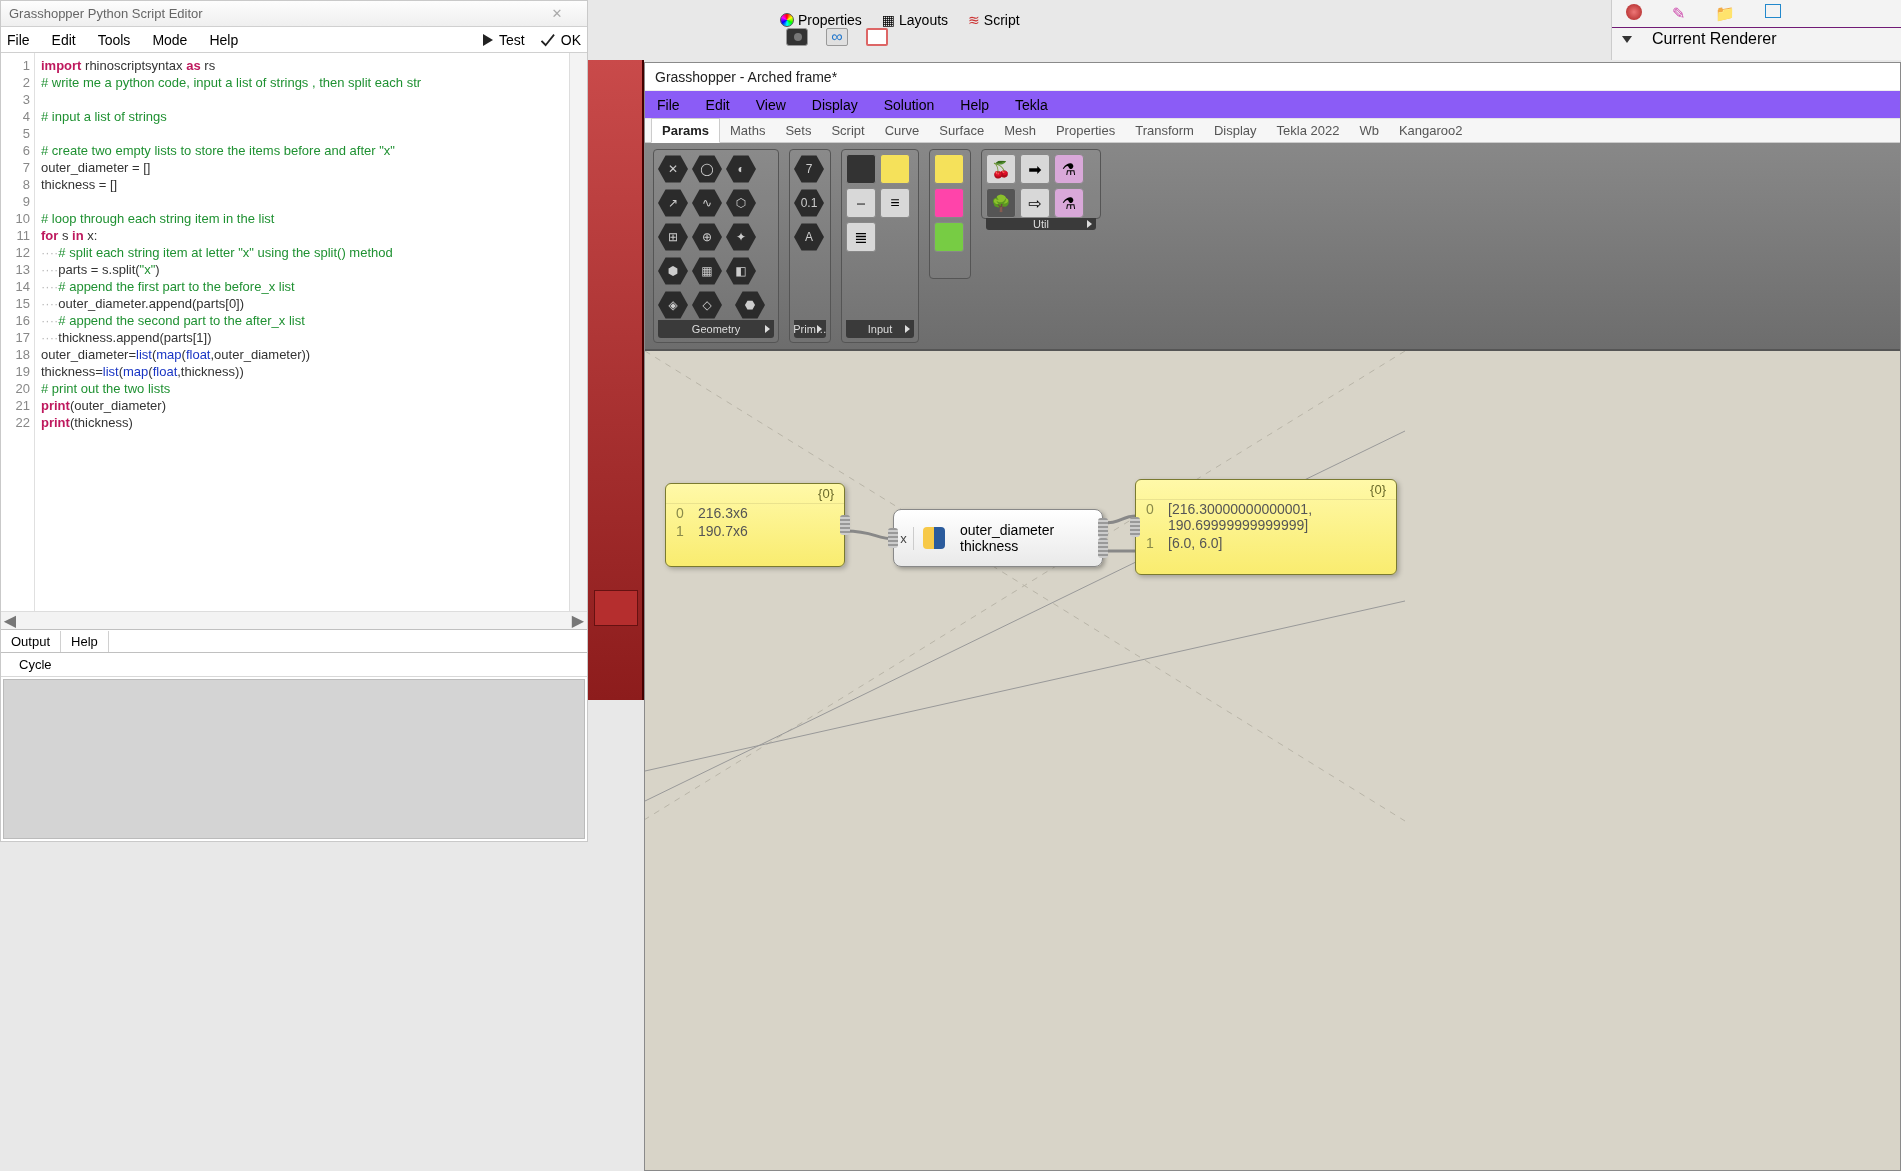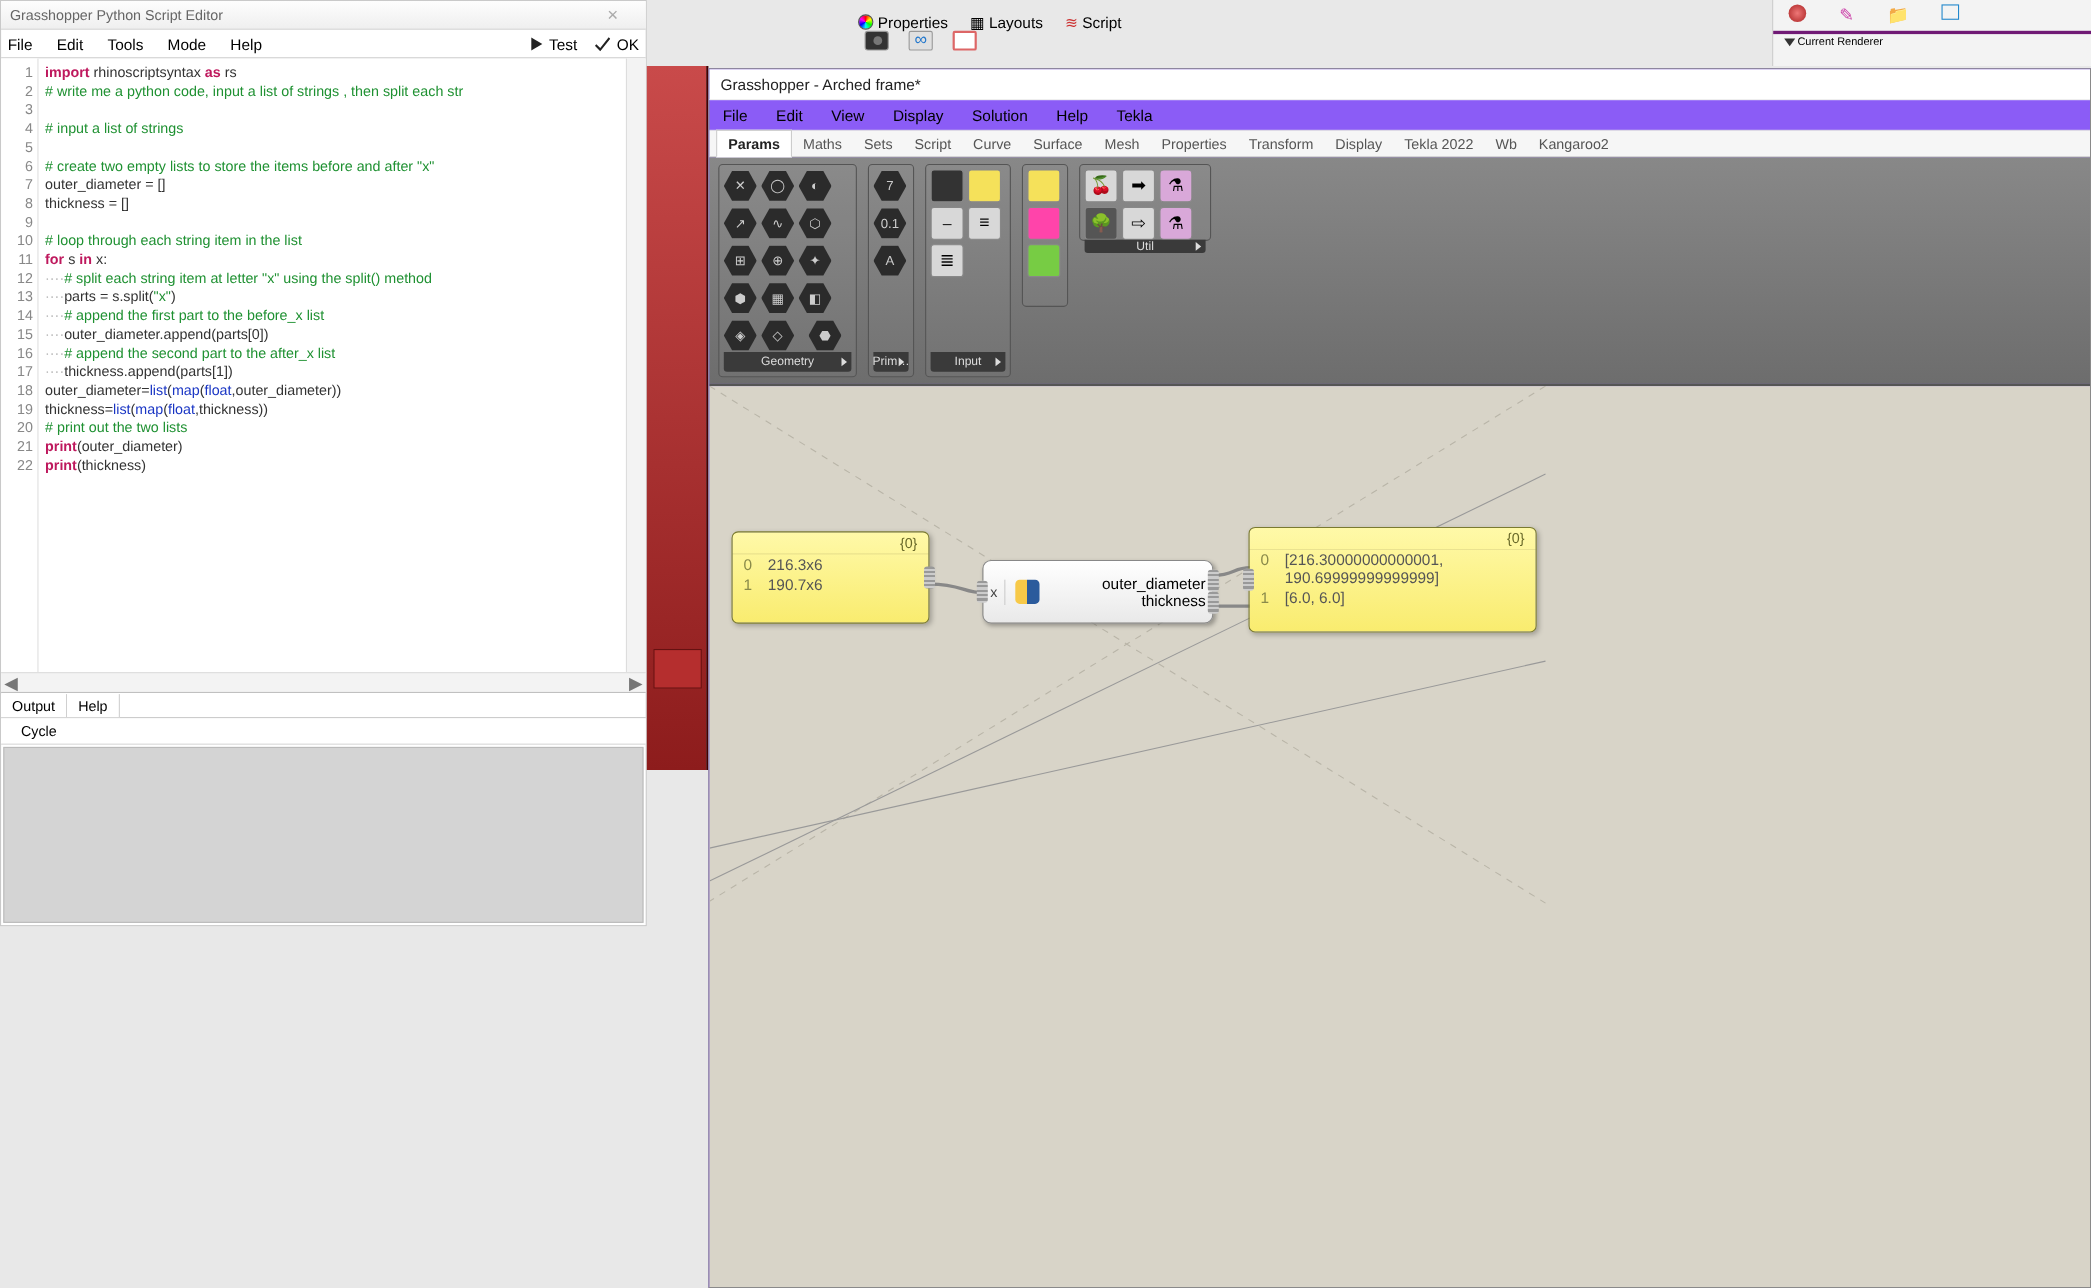--- a/index.html
+++ b/index.html
@@ -30,21 +30,21 @@
 .out-body { height:160px; background:#d4d4d4; border:1px solid #bbb; margin:2px; }
 .rhino-panel { position:absolute; top:0; left:780px; height:40px; display:flex; align-items:center; gap:20px; font-size:14px; }
 .rhino-panel .item { display:flex; align-items:center; gap:4px; }
 .rhino-panel .dot { width:14px;height:14px;border-radius:50%; }
 .icon-row { position:absolute; top:28px; left:786px; display:flex; gap:18px; }
 .tiny-icon { width:22px;height:18px; background:#e0e0e0; border:1px solid #999; border-radius:2px; }
 .camera { background:#333; border-radius:3px; position:relative; }
 .camera:before { content:""; position:absolute; width:8px;height:8px;border-radius:50%; background:#777; top:4px; left:7px; }
 .right-panel { position:absolute; top:0; right:0; width:290px; height:60px; border-left:1px solid #ccc; background:#f3f3f3; }
 .rp-icons { display:flex; gap:30px; padding:4px 14px; }
-.rp-current { padding:2px 10px; font-size:10px; display:flex; align-items:center; gap:2px; border-top:3px solid #701a75; }
+.rp-current { padding:2px 10px; font-size:16px; display:flex; align-items:center; gap:20px; border-top:1px solid #701a75; }
 .chev { width:0;height:0;border-left:5px solid transparent;border-right:5px solid transparent;border-top:7px solid #333; display:inline-block;}
 
 .red-strip { position:absolute; top:60px; left:588px; width:56px; height:640px; background: linear-gradient(#c94a4a, #8d1c1c); border-right:2px solid #400; }
 .red-strip .block { position:absolute; left:6px; top:530px; width:44px; height:36px; background:#b52e2e; border:1px solid #6a0; border:1px solid #611; }
 
 
 .gh { position:absolute; top:62px; left:644px; right:0; bottom:0; background:#8b5cf6; border:1px solid #8a8a8a; display:flex; flex-direction:column; }
 .gh-title { height:28px; display:flex; align-items:center; padding:0 10px; font-size:14px; background:#fff; color:#222; border-bottom:1px solid #eee; }
 .gh-menu { height:28px; display:flex; align-items:center; gap:26px; padding:0 12px; font-size:14px; border-bottom:1px solid #e4e4e4; }
 .gh-tabs { height:24px; display:flex; align-items:flex-end; gap:0; padding:0 6px; border-bottom:1px solid #ccc; font-size:13px; background:#f6f6f6; }
@@ -80,21 +80,21 @@
 .panel .row { display:flex; padding:1px 10px; gap:8px; }
 .panel .row .idx { width:14px; color:#8a8a4a; }
 .panel .row .val { color:#555; }
 .panel.left { top:132px; left:20px; width:180px; }
 .panel.right { top:128px; left:490px; width:262px; }
 
 
 .pynode { position:absolute; top:158px; left:248px; width:210px; height:58px; background:linear-gradient(#fff,#e9e9e9); border:1px solid #888; border-radius:8px; box-shadow:2px 2px 4px rgba(0,0,0,.3); display:flex; align-items:center; }
 .pynode .lport { width:20px; text-align:center; font-size:13px; color:#444; border-right:1px solid #ccc; padding:4px 2px; }
 .pynode .icon { width:40px; display:flex;align-items:center;justify-content:center; }
-.pynode .labels { flex:1; display:flex; flex-direction:column; padding:4px 6px; font-size:14px;align-items:flex-end; }
+.pynode .labels { flex:1; display:flex; flex-direction:column; padding:4px 6px; font-size:14px; }
 .py-logo { width:22px;height:22px; background: conic-gradient(#2b5b9c 0 50%, #f7c948 50% 100%); border-radius:4px; }
 .grip { width:10px; height:20px; background:repeating-linear-gradient(#999,#999 2px,#ccc 2px,#ccc 4px); border-radius:3px; position:absolute; }
 .grip.l { left:-6px; top:18px; }
 .grip.r1 { right:-6px; top:8px; }
 .grip.r2 { right:-6px; bottom:8px; }
 .grip.pr { right:-6px; top:50%; transform:translateY(-50%); }
 .grip.pl { left:-6px; top:50%; transform:translateY(-50%); }
 
 .wire { stroke:#888; stroke-width:3; fill:none; }
 

